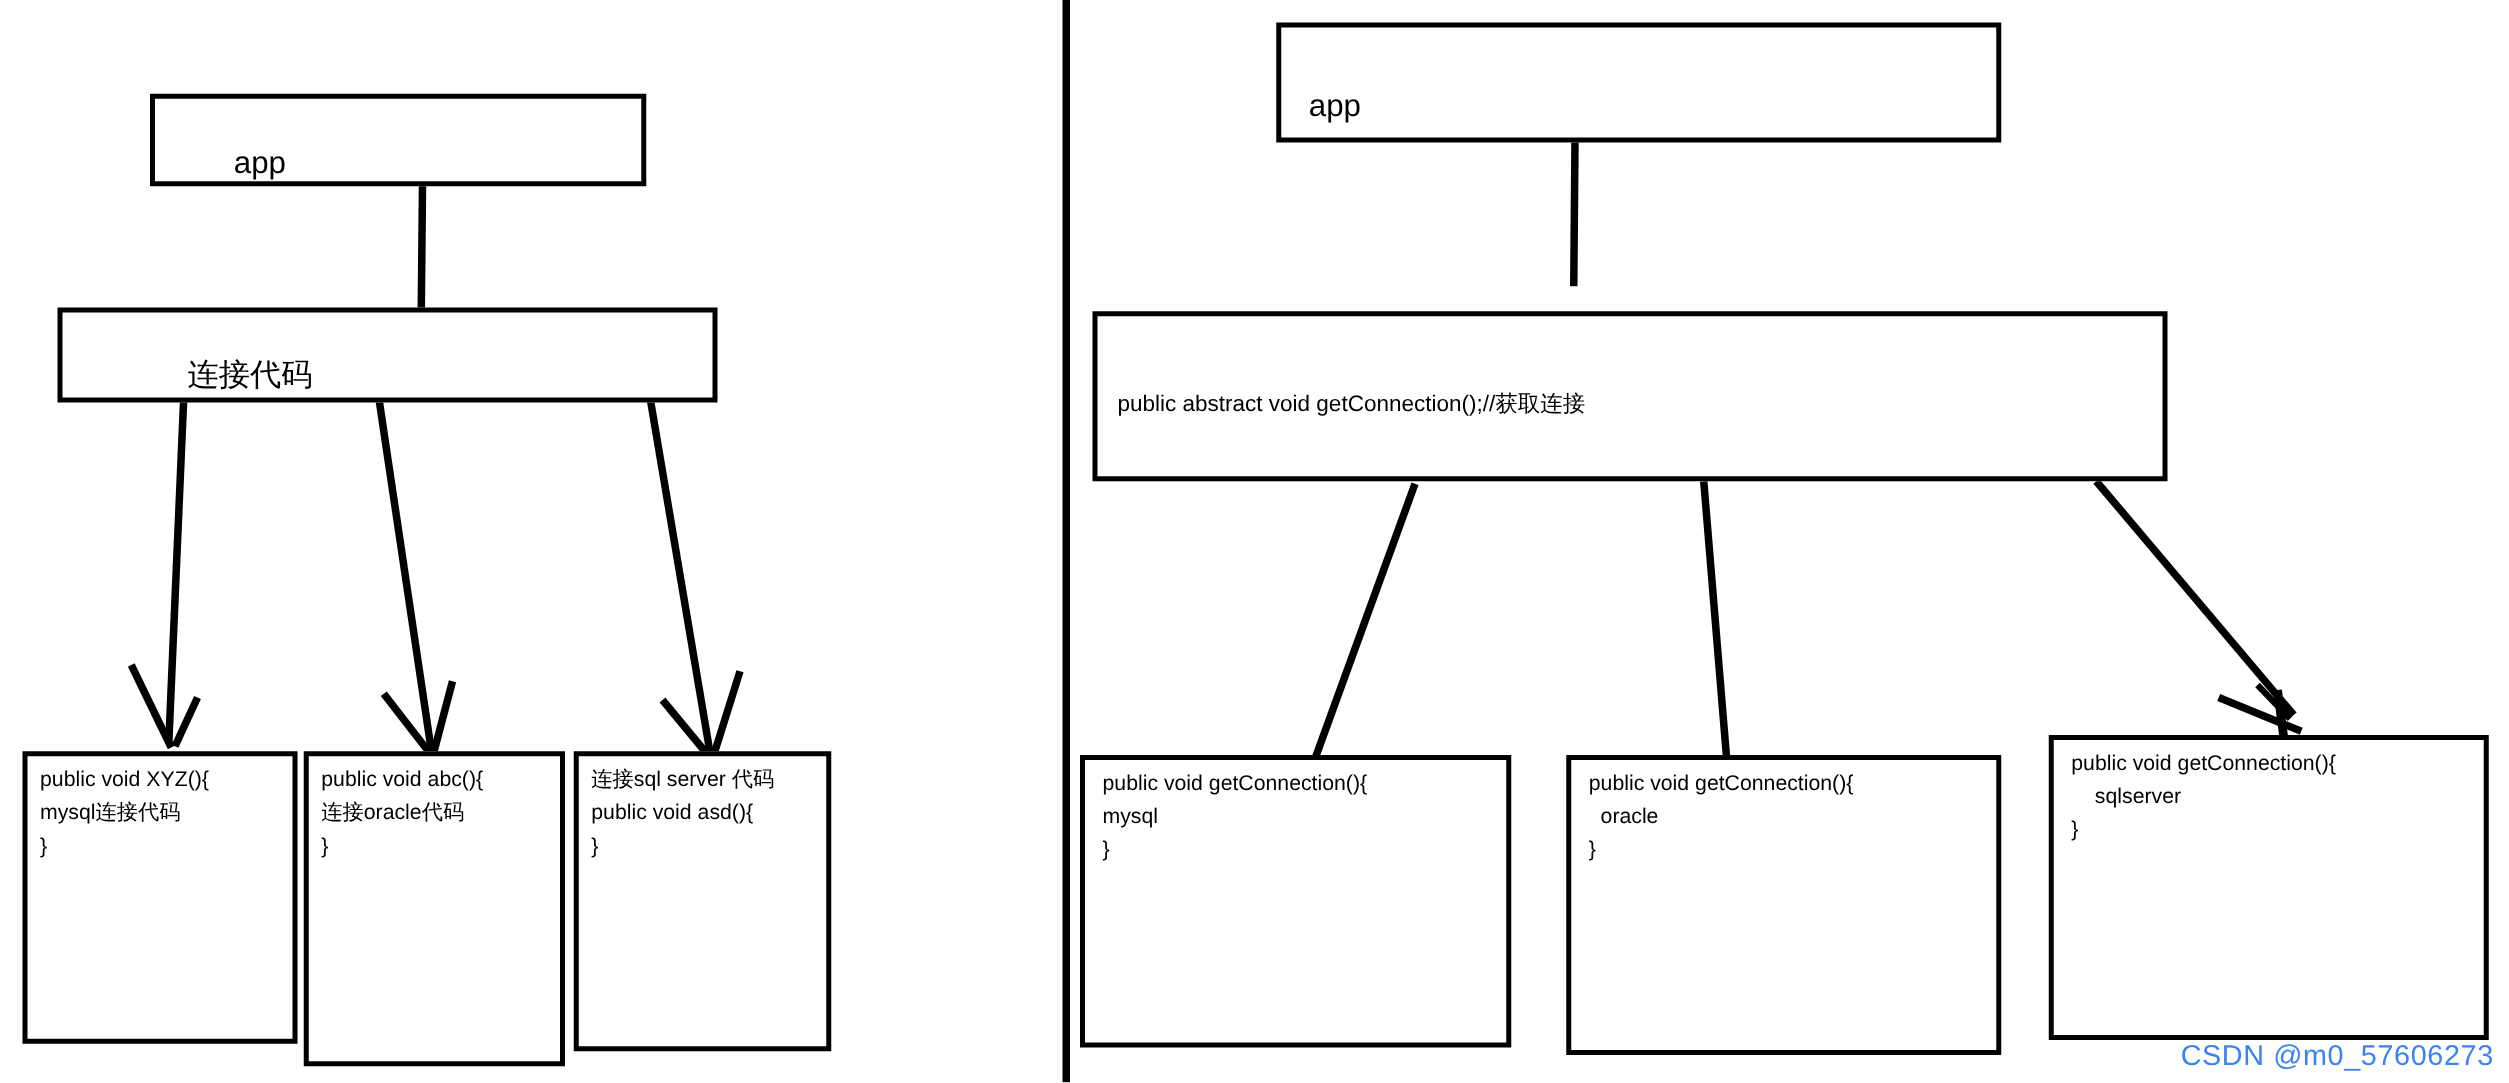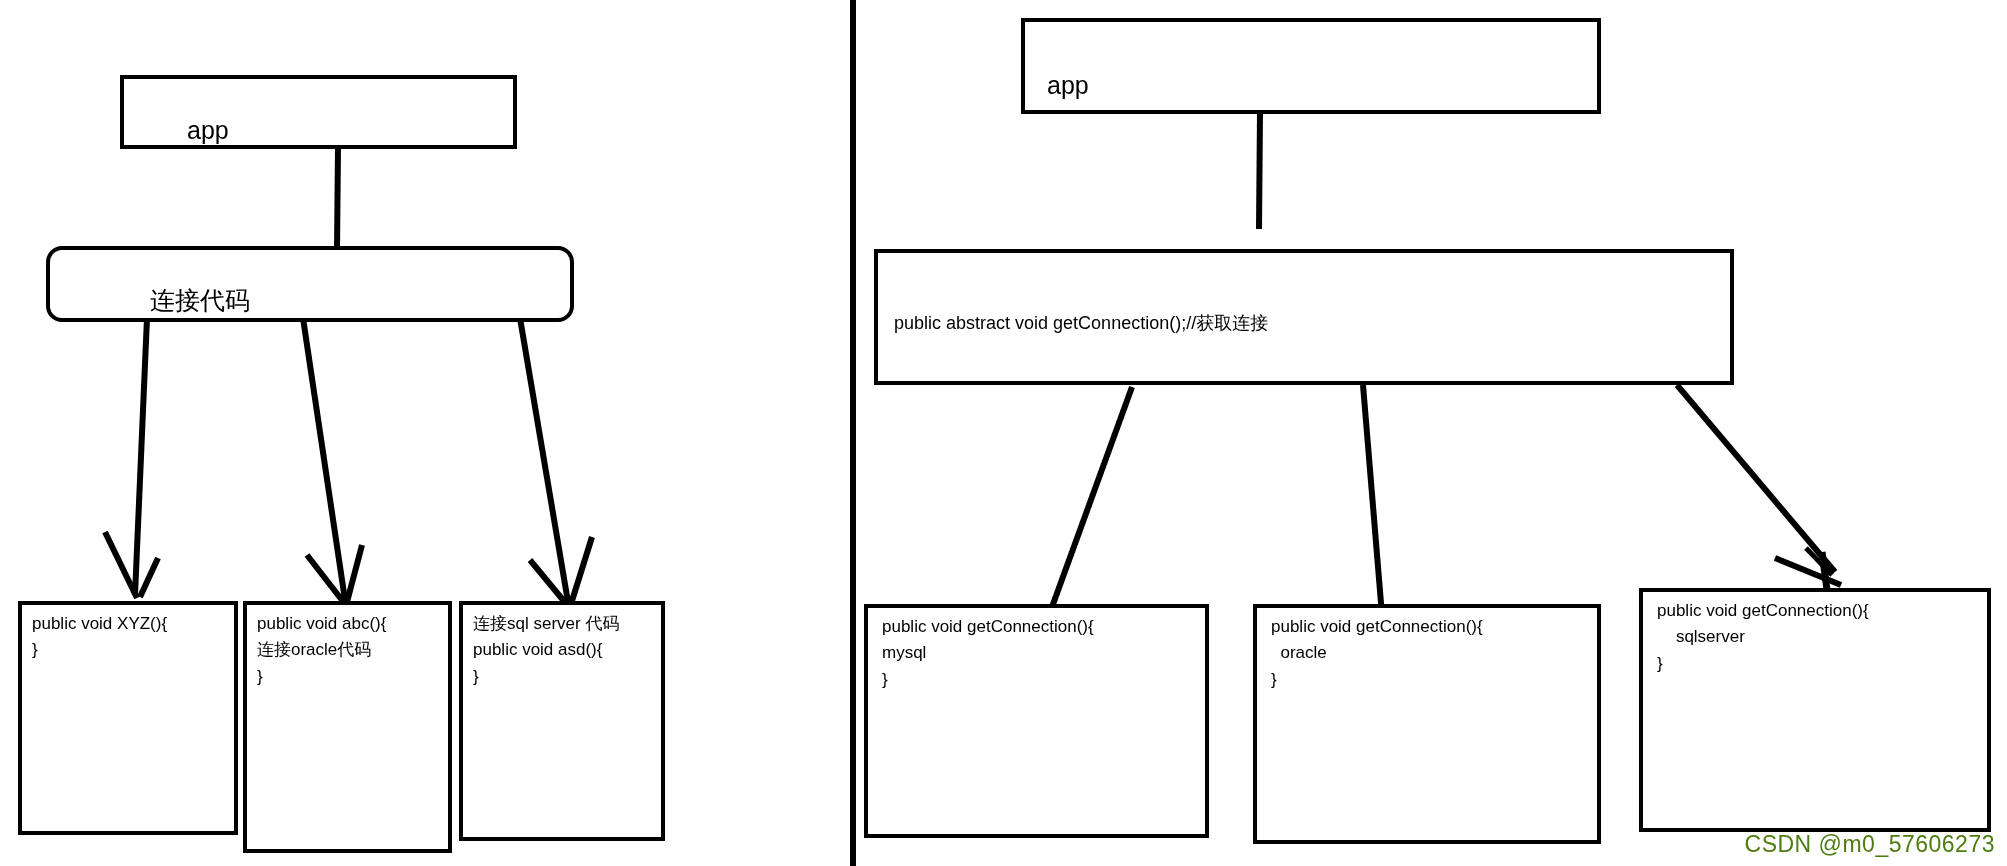--- a/index.html
+++ b/index.html
@@ -49,21 +49,21 @@
     font-size: 17px;
     line-height: 1.55;
   }
   .divider {
     position: absolute;
     background: #000000;
   }
   .watermark {
     position: absolute;
     font-size: 23px;
-    color: #4d7c0f;
+    color: #3b82f6;
     white-space: pre;
     letter-spacing: 0.5px;
   }
 </style>
 </head>
 <body>
 
 <div id="canvas">
 
   <svg class="layer" viewBox="0 0 2007 866" xmlns="http://www.w3.org/2000/svg">
@@ -114,34 +114,34 @@
       <path d="M 1806 548 L 1832 575" stroke="#000" stroke-width="5" fill="none"></path>
     </g>
   </svg>
 
   <div class="divider" style="left:850px; top:0px; width:6px; height:866px;"></div>
 
   <div class="node" style="left:120px; top:75px; width:397px; height:74px;">
     <span class="node-text lbl-center" style="left:63px; top:21px;">app</span>
   </div>
 
-  <div class="node" style="left:46px; top:246px; width:528px; height:76px;border-radius:16px;">
+  <div class="node" style="left:46px; top:246px; width:528px; height:76px;">
     <span class="node-text lbl-center" style="left:100px; top:20px;">连接代码</span>
   </div>
 
   <div class="node" style="left:1021px; top:18px; width:580px; height:96px;">
     <span class="node-text lbl-left" style="left:22px; top:33px;">app</span>
   </div>
 
   <div class="node" style="left:874px; top:249px; width:860px; height:136px;">
     <span class="node-text lbl-left" style="left:16px; top:45px; font-size:18px;">public abstract void getConnection();//获取连接</span>
   </div>
 
 <div class="node" style="left: 18px; top: 601px; width: 220px; height: 234px;">
-      <div class="code-text" style="position: absolute; left: 10px; top: 6px; white-space: pre;"><div>public void XYZ(){</div><div>}</div></div>
+      <div class="code-text" style="position: absolute; left: 10px; top: 6px; white-space: pre;"><div>public void XYZ(){</div><div>mysql连接代码</div><div>}</div></div>
     </div>
     <div class="node" style="left: 243px; top: 601px; width: 209px; height: 252px;">
       <div class="code-text" style="position: absolute; left: 10px; top: 6px; white-space: pre;"><div>public void abc(){</div><div>连接oracle代码</div><div>}</div></div>
     </div>
     <div class="node" style="left: 459px; top: 601px; width: 206px; height: 240px;">
       <div class="code-text" style="position: absolute; left: 10px; top: 6px; white-space: pre;"><div>连接sql server 代码</div><div>public void asd(){</div><div>}</div></div>
     </div>
     <div class="node" style="left: 864px; top: 604px; width: 345px; height: 234px;">
       <div class="code-text" style="position: absolute; left: 14px; top: 6px; white-space: pre;"><div>public void getConnection(){</div><div>mysql</div><div>}</div></div>
     </div>

